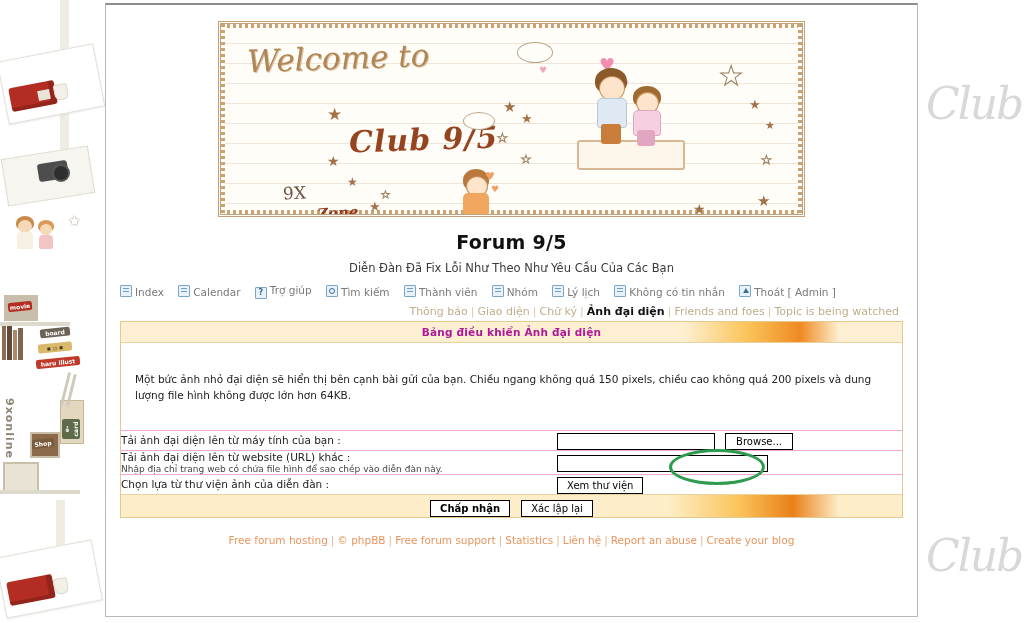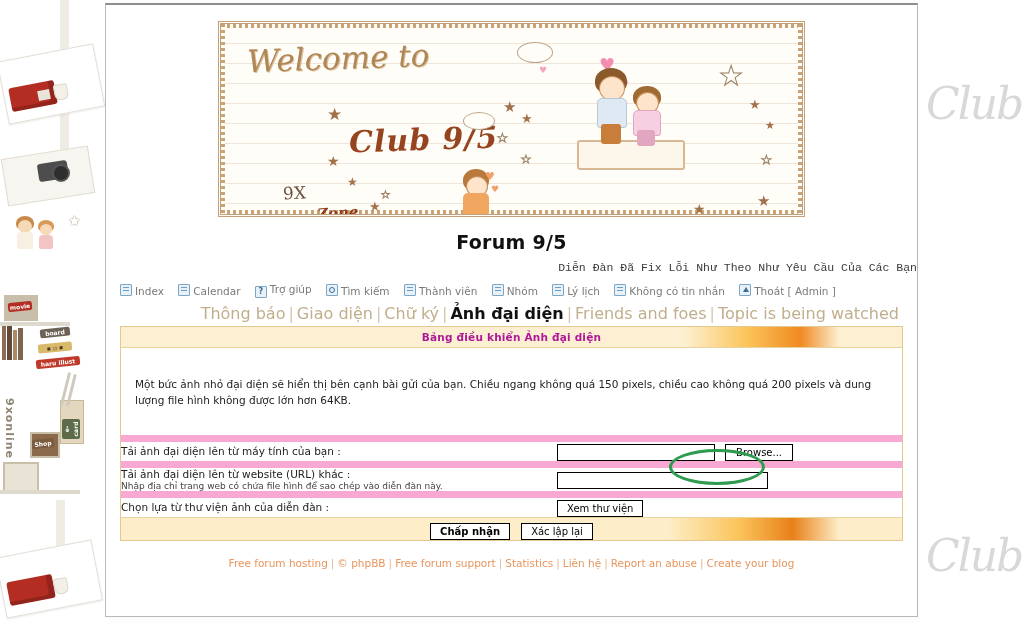--- a/index.html
+++ b/index.html
@@ -82,39 +82,39 @@
   .couple{position:absolute;left:352px;top:38px;width:112px;height:112px;}
   .c-bench{position:absolute;left:4px;top:78px;width:104px;height:26px;border:2px solid #d8b894;border-radius:3px;background:#fdf6ea;}
   .c-head{position:absolute;border-radius:50%;background:#fde4ca;border:1.5px solid #c68b52;}
   .c-hair{position:absolute;background:#8b5a2b;border-radius:50% 50% 42% 42%;}
   .c-torso{position:absolute;border-radius:5px 5px 3px 3px;}
   .c-legs{position:absolute;background:#c97d3a;border-radius:3px;}
   .girl-solo{position:absolute;left:236px;top:145px;width:46px;height:50px;}
 
   
   .forum-title{text-align:center;font-size:19px;font-weight:bold;color:#111;margin-top:5px;letter-spacing:.3px;}
-  .forum-sub{text-align:right;font-size:11.5px;color:#3a3a3a;margin-top:8px;font-family:Liberation Mono, monospace;}
+  .forum-sub{text-align:center;font-size:11.5px;color:#3a3a3a;margin-top:8px;}
 
   
   .navrow{margin:9px 0 0 14px;font-size:10.5px;color:#666;white-space:nowrap;}
   .navitem{display:inline-block;margin-right:11px;vertical-align:middle;}
   .navitem a{color:#7a7a7a;text-decoration:none;}
   .nico{display:inline-block;width:10px;height:10px;border:1px solid #7aa6c8;background:#e8f1f8;
         margin-right:3px;vertical-align:-1px;position:relative;border-radius:1px;}
   .nico::after{content:"";position:absolute;left:2px;top:2px;right:2px;height:1px;background:#6f9ec4;
         box-shadow:0 3px 0 #6f9ec4;}
   .nico.q::after{content:"?";position:static;display:block;font-size:8px;line-height:10px;text-align:center;
         color:#3a6d97;background:none;box-shadow:none;height:auto;font-weight:bold;}
   .nico.mag::after{content:"";position:absolute;left:2px;top:2px;width:4px;height:4px;border:1px solid #3a6d97;
         border-radius:50%;background:none;box-shadow:none;}
   .nico.exit::after{content:"";position:absolute;left:3px;top:2px;width:0;height:0;background:none;box-shadow:none;
         border-left:3px solid transparent;border-right:3px solid transparent;border-bottom:5px solid #3a6d97;}
 
   
-  .subnav{text-align:right;margin:6px 18px 0 0;font-size:16px;color:#b9a98a;}
+  .subnav{text-align:right;margin:6px 18px 0 0;font-size:11px;color:#b9a98a;}
   .subnav a{color:#c0ae8c;text-decoration:none;}
   .subnav .sep{color:#d6c8ab;margin:0 3px;}
   .subnav .active{color:#111;font-weight:bold;}
 
   
   .panel{margin:3px 14px 0 14px;border:1px solid #e3c98f;background:#fffdf6;}
   .panel-head{
     height:20px;position:relative;overflow:hidden;
     background:linear-gradient(to right,#fdf0d2 0%,#fdf0d2 72%,#fbc55c 80%,#f08a22 87%,#fdf0d2 92%,#fdf0d2 100%);
     border-bottom:1px solid #e8d39c;
@@ -139,21 +139,21 @@
     display:flex;align-items:center;justify-content:center;}
   .bulb{width:20px;height:26px;position:relative;}
   .bulb-glass{position:absolute;left:4px;top:2px;width:12px;height:13px;border:1.6px solid #eafae0;border-radius:50% 50% 45% 45%;}
   .bulb-base{position:absolute;left:7px;top:15px;width:6px;height:7px;border:1.6px solid #eafae0;border-top:none;}
   .ray{position:absolute;width:0;height:0;border-left:2.5px solid transparent;border-right:2.5px solid transparent;
        border-bottom:5px solid #eafae0;}
   .clear-row{margin-top:10px;font-size:10.5px;color:#222;display:flex;align-items:center;justify-content:center;gap:6px;}
   .cbx{width:10px;height:10px;border:1px solid #9a9a9a;background:#fff;display:inline-block;}
 
   table.form{width:100%;border-collapse:collapse;}
-  table.form td{border-top:7px solid #f9a8d4;vertical-align:middle;padding:0;}
+  table.form td{border-top:1px solid #f9a8d4;vertical-align:middle;padding:0;}
   td.lbl{padding:4px 0 4px 14px;font-size:10.5px;color:#222;}
   td.lbl .hint{display:block;font-size:9px;color:#444;margin-top:1px;}
   td.fld{width:345px;padding:4px 0 4px 0;}
   .tbox{width:152px;height:13px;border:1px solid #000;background:#fff;display:inline-block;vertical-align:middle;}
   .tbox.wide{width:205px;}
   .btn{
     display:inline-block;border:1px solid #000;background:#fff;
     font-family:"DejaVu Sans","Liberation Sans",sans-serif;font-size:10px;color:#000;
     padding:1px 9px;line-height:13px;vertical-align:middle;cursor:pointer;
   }

